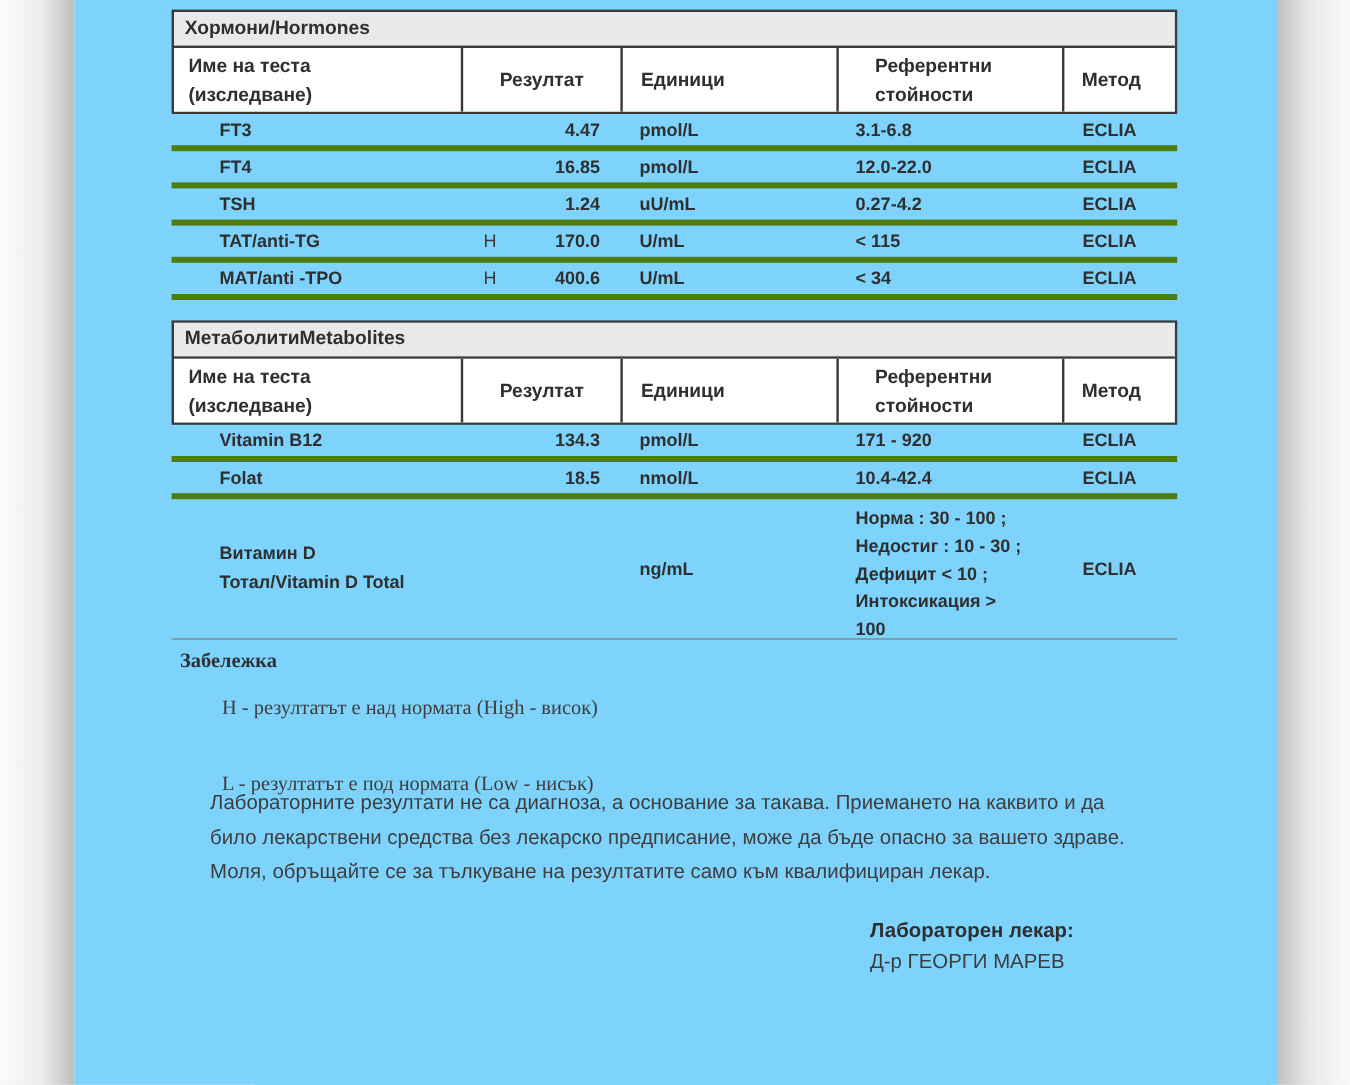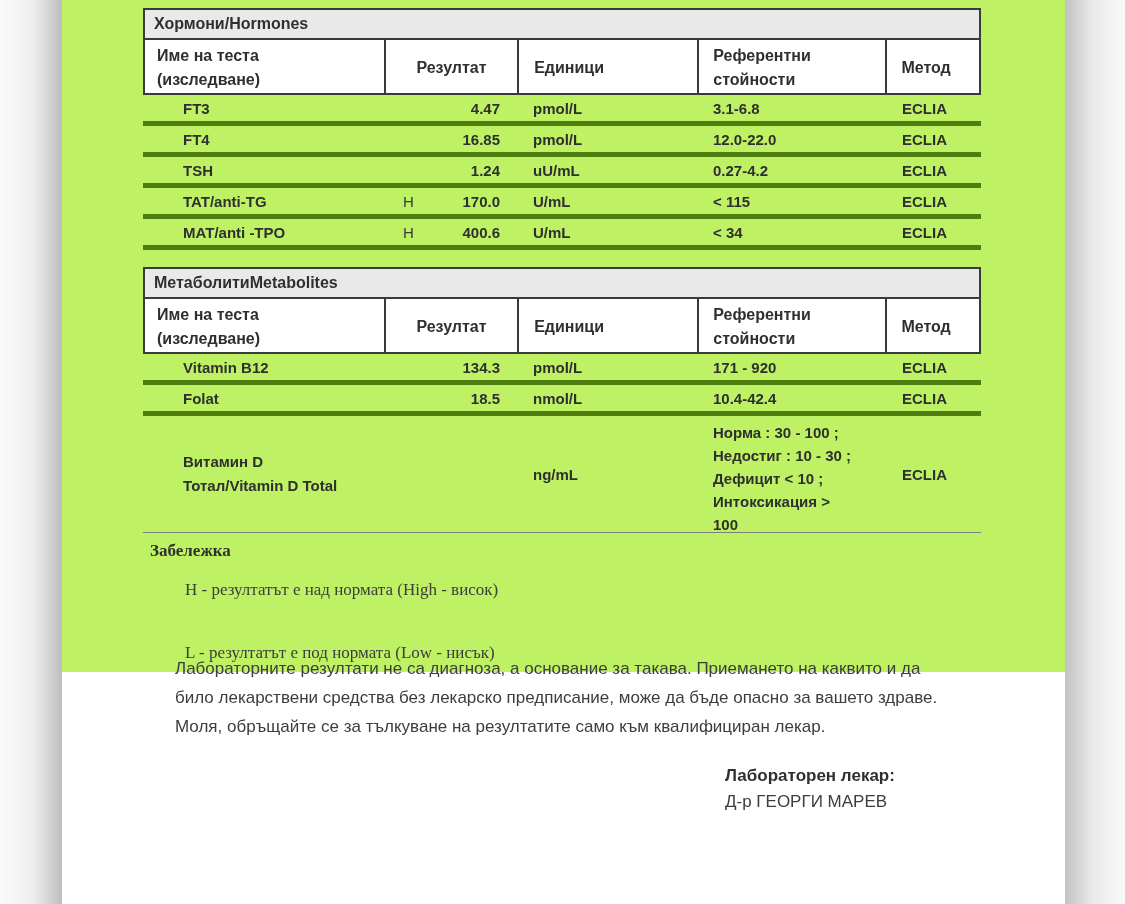--- a/index.html
+++ b/index.html
@@ -11,42 +11,42 @@
   }
   .shadow-left{
     position:absolute;left:0;top:0;width:62px;height:904px;
     background:linear-gradient(90deg,#fbfbfb 0%,#ededed 55%,#bdbdbd 100%);
   }
   .shadow-right{
     position:absolute;left:1065px;top:0;width:60px;height:904px;
     background:linear-gradient(90deg,#c2c2c2 0%,#e9e9e9 45%,#fafafa 100%);
   }
   .page{
-    position:absolute;left:62px;top:0;width:1003px;height:672px;background:#bef264;
+    position:absolute;left:62px;top:0;width:1003px;height:904px;background:#7dd3fc;
   }
   .content{position:absolute;left:81px;top:8px;width:838px;}
 
   
   .lab-table{margin-bottom:17px;}
   .table-head{border:2px solid #3a3a3a;}
   .section-title{
     background:#e9e9e9;border-bottom:2px solid #3a3a3a;
     height:28px;line-height:28px;padding-left:9px;
     font-weight:bold;font-size:16px;color:#2f2f2f;
   }
   .header-row{display:flex;height:53px;background:#ffffff;}
   .hcell{
     box-sizing:border-box;font-weight:bold;font-size:16px;line-height:24px;
     padding-top:3px;display:flex;flex-direction:column;justify-content:center;
   }
   .hcell + .hcell{border-left:2px solid #3a3a3a;}
   .c-name{width:240px;padding-left:12px;border-radius:19px;}
   .c-result{width:134px;text-align:center;}
   .c-units{width:181px;padding-left:15px;}
-  .c-ref{width:189px;padding-left:14px;}
+  .c-ref{width:189px;padding-left:30px;}
   .c-method{width:94px;padding-left:14px;}
 
   .row{
     display:flex;align-items:center;height:26px;
     border-bottom:5px solid #4d7c0f;
     font-weight:bold;font-size:15px;color:#2f2f2f;
   }
   .cell{box-sizing:border-box;}
   .d-name{width:240px;padding-left:40px;}
   .d-result{width:134px;position:relative;text-align:right;padding-right:17px;}

